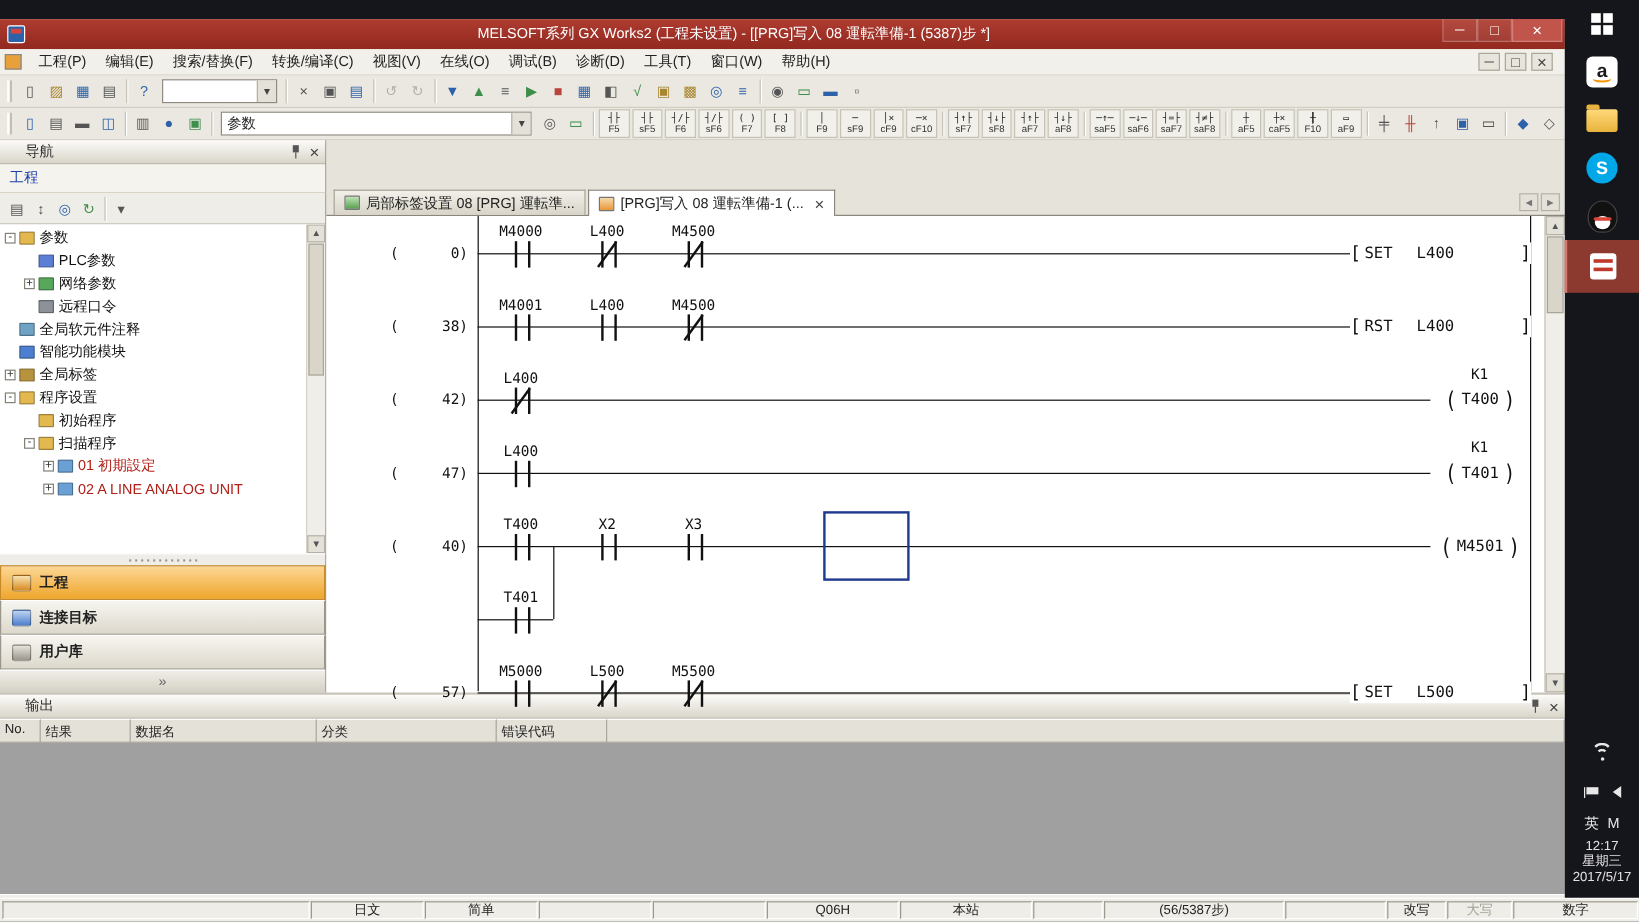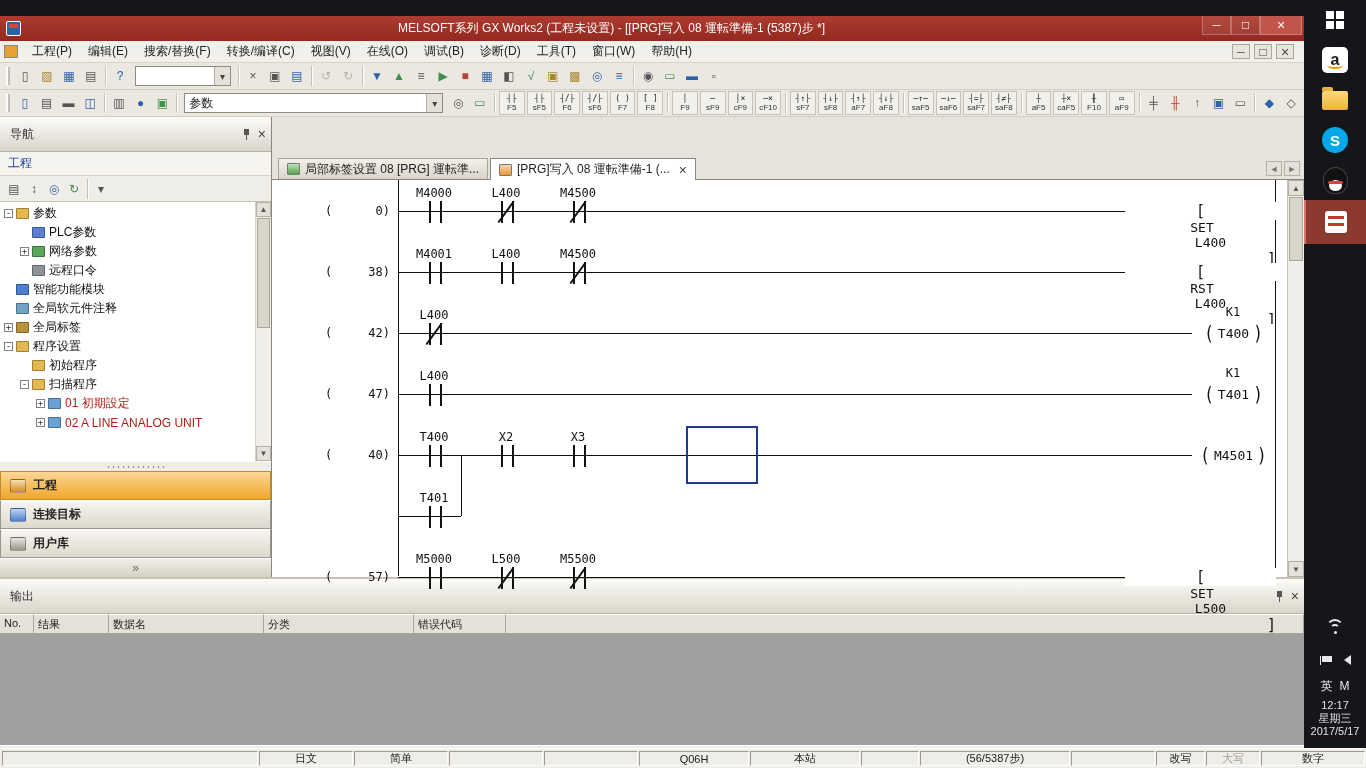--- a/index.html
+++ b/index.html
@@ -49,21 +49,21 @@
   .combo.c2 { width:262px; }
   .lkey { width:26px; height:24px; border:1px solid #C6C2B6; background:#F2F0EA; margin:0 1px; display:flex; flex-direction:column; align-items:center; justify-content:center; }
   .lkey i { font-style:normal; font-size:8px; line-height:9px; font-family:"DejaVu Sans Mono",monospace; color:#222; }
   .lkey b { font-weight:normal; font-size:8px; line-height:9px; color:#333; }
 
   
   .workspace { height:460px; display:flex; }
 
   
   .navpanel { width:272px; background:#EDEAE3; border-right:1px solid #8A867C; display:flex; flex-direction:column; }
-  .phead { height:35px; display:flex; align-items:center; padding:0 5px 0 10px; background:linear-gradient(#FCFBF9,#D9D5C9); border-bottom:1px solid #B5B1A6; font-size:12px; color:#333; }
+  .phead { height:20px; display:flex; align-items:center; padding:0 5px 0 21px; background:linear-gradient(#FCFBF9,#D9D5C9); border-bottom:1px solid #B5B1A6; font-size:12px; color:#333; }
   .phicons { margin-left:auto; display:flex; align-items:center; gap:6px; }
   .pin { width:11px; height:11px; position:relative; }
   .pin::before { content:""; position:absolute; left:3px; top:0; width:5px; height:6px; background:#555; }
   .pin::after { content:""; position:absolute; left:5px; top:6px; width:1px; height:5px; background:#555; }
   .pclose { color:#444; font-size:12px; line-height:1; }
   .navsec { height:24px; display:flex; align-items:center; padding:0 8px; background:#F5F3EE; border-bottom:1px solid #D8D4C8; }
   .navsec span { color:#1A3FA8; font-size:12px; }
   .navtools { height:26px; display:flex; align-items:center; padding:0 4px; background:#EFEDE7; border-bottom:1px solid #C6C2B6; }
   .tree { flex:1; position:relative; background:#fff; overflow:hidden; }
   .trows { padding:2px 18px 0 0; }
@@ -111,21 +111,21 @@
   .contact { position:absolute; width:58px; top:6px; text-align:center; }
   .contact.b2 { top:67px; }
   .clabel { display:block; font-size:12px; height:14px; line-height:14px; color:#111; }
   .sym { position:relative; display:block; height:22px; margin-top:1px; }
   .sym::before { content:""; position:absolute; left:24px; top:0; width:9px; height:22px; border-left:2px solid #111; border-right:2px solid #111; }
   .nc .sym::after { content:""; position:absolute; left:28px; top:-2px; width:2px; height:26px; background:#111; transform:rotate(36deg); }
   .coil { position:absolute; left:920px; top:22px; width:83px; height:18px; display:flex; align-items:center; justify-content:center; font-size:13px; background:#fff; color:#111; }
   .coil::before { content:"("; font-size:16px; margin-right:4px; transform:scaleY(1.2); }
   .coil::after { content:")"; font-size:16px; margin-left:4px; transform:scaleY(1.2); }
   .kval { position:absolute; left:926px; top:3px; width:70px; text-align:center; font-size:12px; color:#111; }
-  .outblk { position:absolute; left:853px; top:22px; width:151px; height:18px; display:flex; align-items:center; font-size:13px; background:#fff; color:#111;flex-direction:column; }
+  .outblk { position:absolute; left:853px; top:22px; width:151px; height:18px; display:flex; align-items:center; font-size:13px; background:#fff; color:#111; }
   .outblk::before { content:"["; font-size:15px; }
   .outblk .op { margin-left:3px; }
   .outblk .dev { margin-left:20px; }
   .outblk::after { content:"]"; font-size:15px; margin-left:auto; }
   .cursor { position:absolute; left:414px; top:2px; width:72px; height:58px; border:2px solid #1E3A8F; }
   .vscroll { position:absolute; right:0; top:0; bottom:0; width:17px; background:#F0EEE8; border-left:1px solid #C6C2B6; }
   .vscroll .sbtn { position:absolute; left:0; width:16px; height:16px; background:#E4E1D8; border:1px solid #B5B1A6; display:flex; align-items:center; justify-content:center; }
   .vscroll .sbtn.bottom { bottom:0; }
   .vscroll .sthumb { position:absolute; left:1px; top:17px; width:14px; height:64px; background:#D9D5C9; border:1px solid #A9A59B; }
 
@@ -503,27 +503,27 @@
                 <span class="tico" style="background:#58A85C"></span>
                 <span class="tlbl">网络参数</span>
               </div>
             <div class="trow" style="padding-left:20px">
                 <span class="exp"></span>
                 <span class="tico" style="background:#8C9298"></span>
                 <span class="tlbl">远程口令</span>
               </div>
             <div class="trow" style="padding-left:4px">
                 <span class="exp"></span>
+                <span class="tico" style="background:#6FA3C4"></span>
+                <span class="tlbl">全局软元件注释</span>
+              </div>
+            <div class="trow" style="padding-left:4px">
+                <span class="exp"></span>
                 <span class="tico" style="background:#4C7FD0"></span>
                 <span class="tlbl">智能功能模块</span>
-              </div>
-            <div class="trow" style="padding-left:4px">
-                <span class="exp"></span>
-                <span class="tico" style="background:#6FA3C4"></span>
-                <span class="tlbl">全局软元件注释</span>
               </div>
             <div class="trow" style="padding-left:4px">
                 <span class="exp">+</span>
                 <span class="tico" style="background:#B8933E"></span>
                 <span class="tlbl">全局标签</span>
               </div>
             <div class="trow" style="padding-left:4px">
                 <span class="exp">-</span>
                 <span class="tico" style="background:#E3B84F"></span>
                 <span class="tlbl">程序设置</span>

